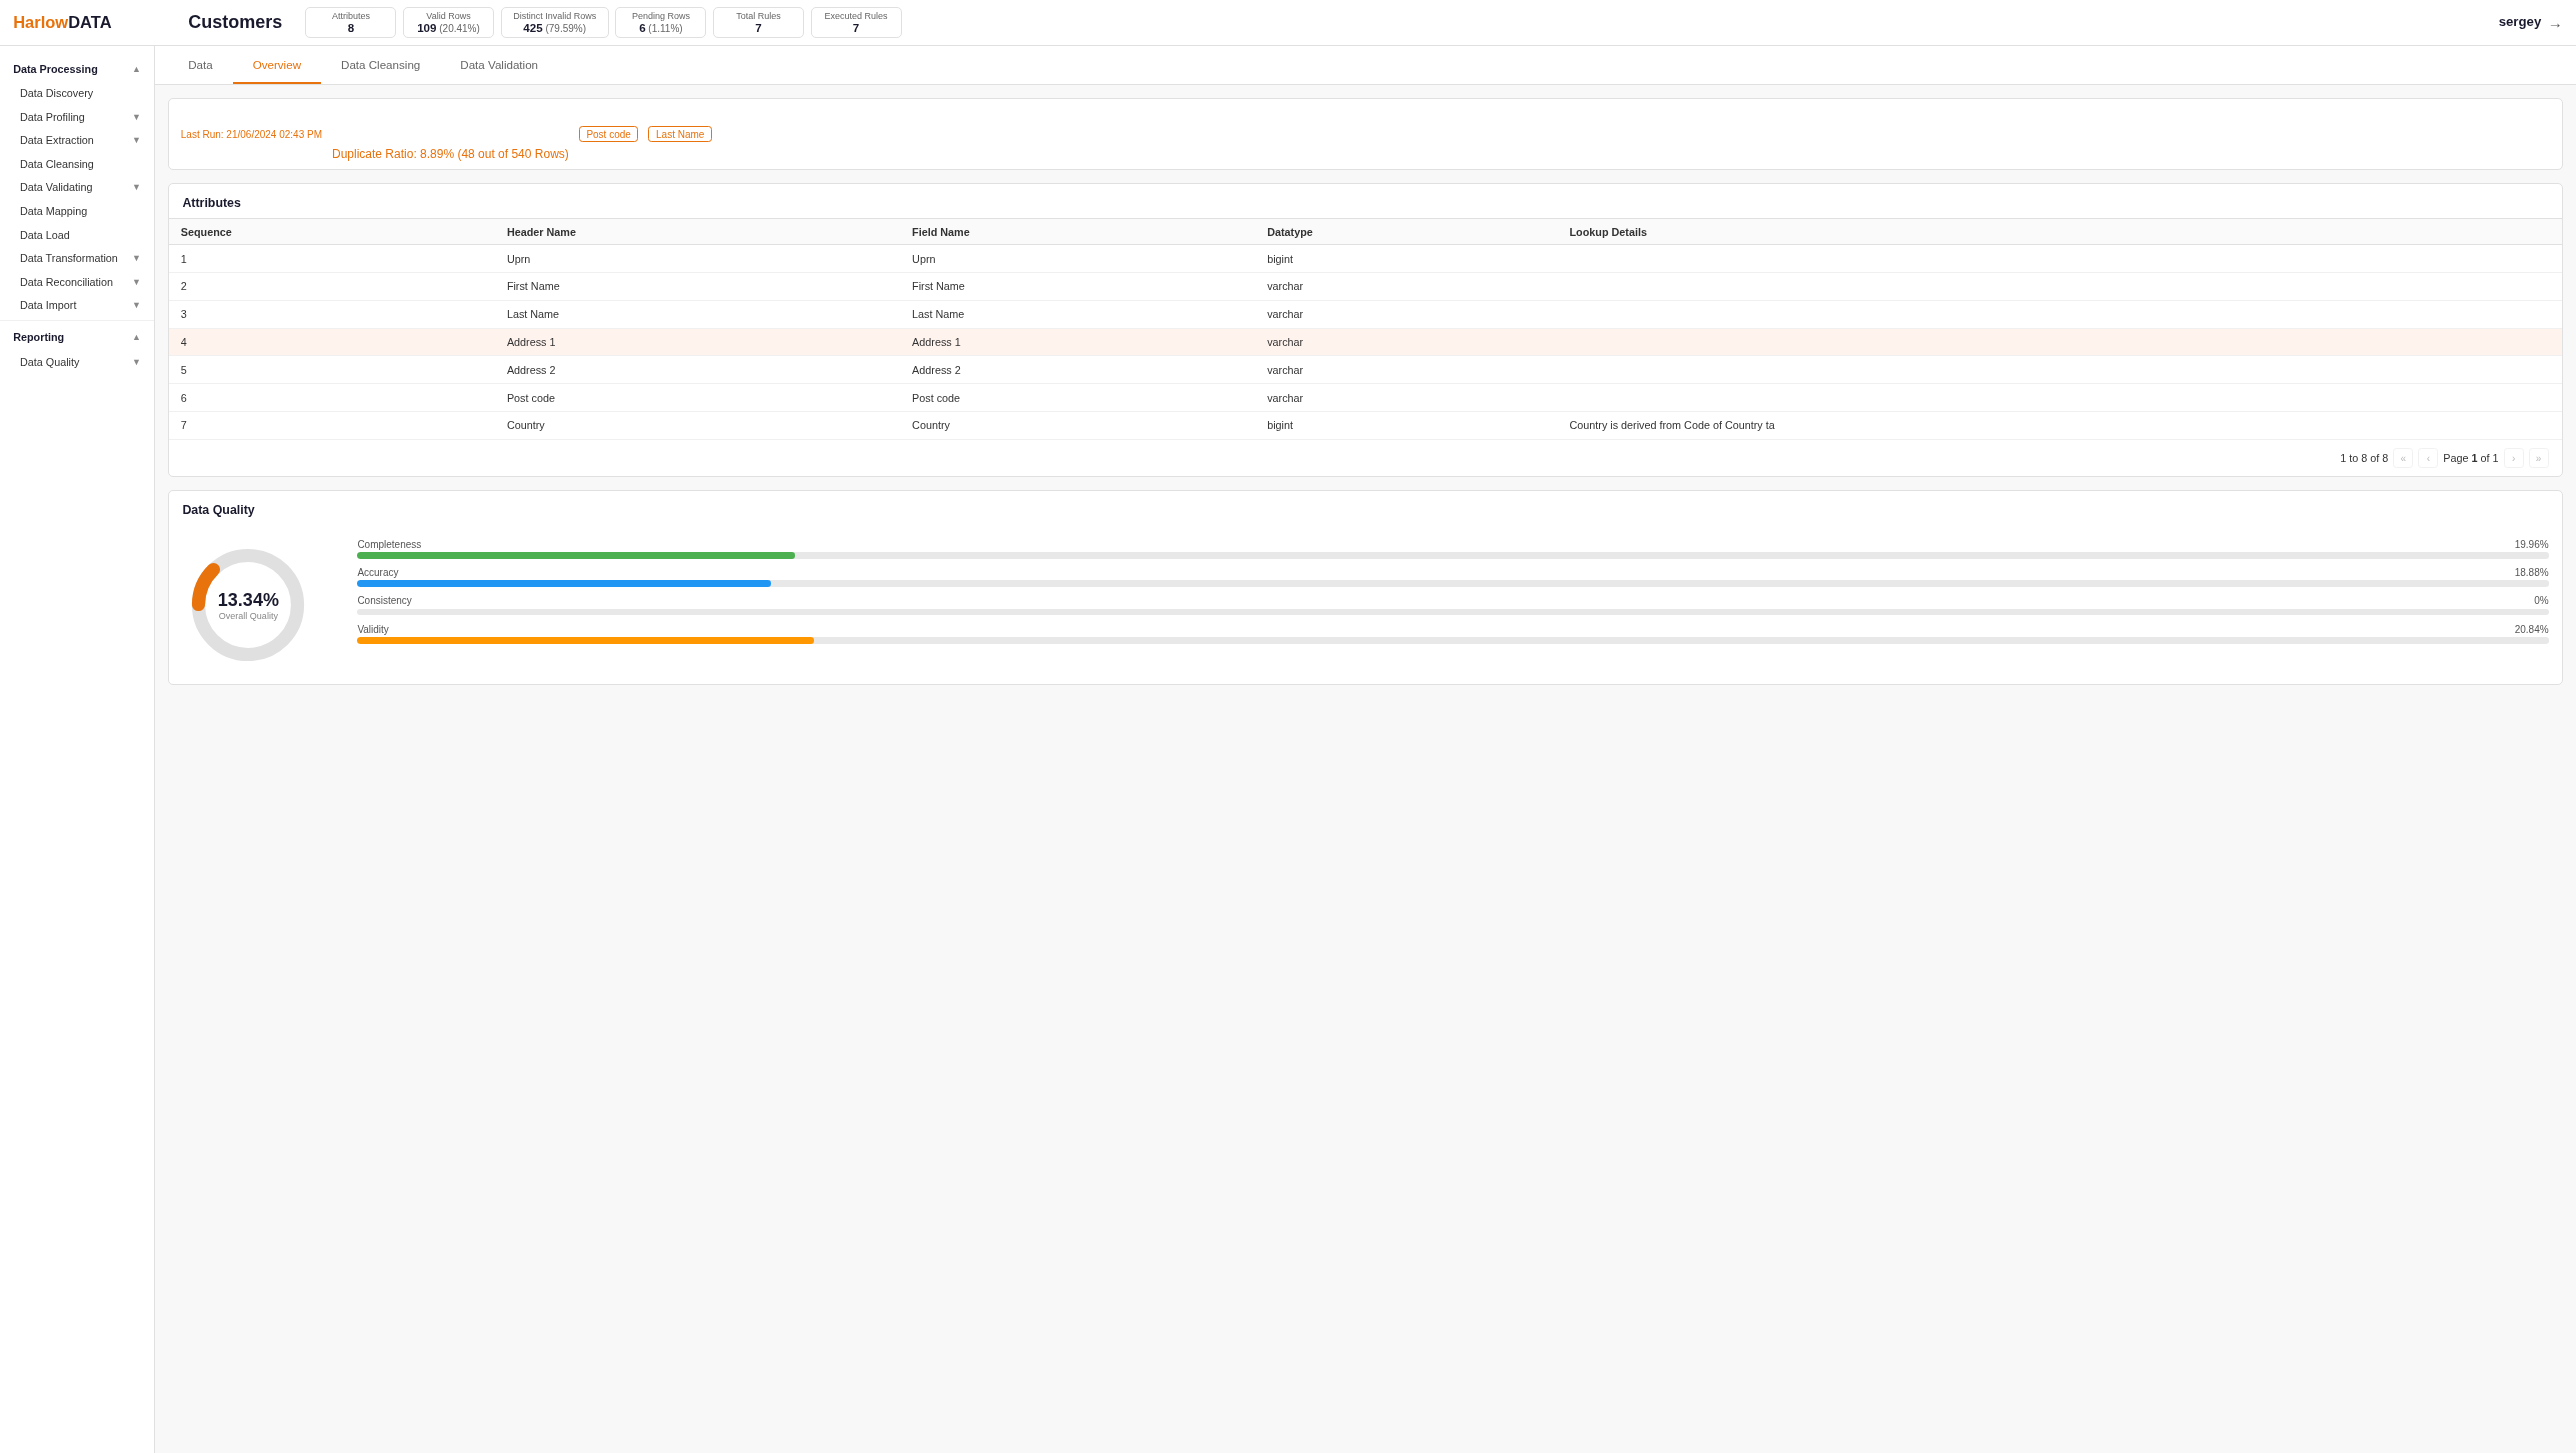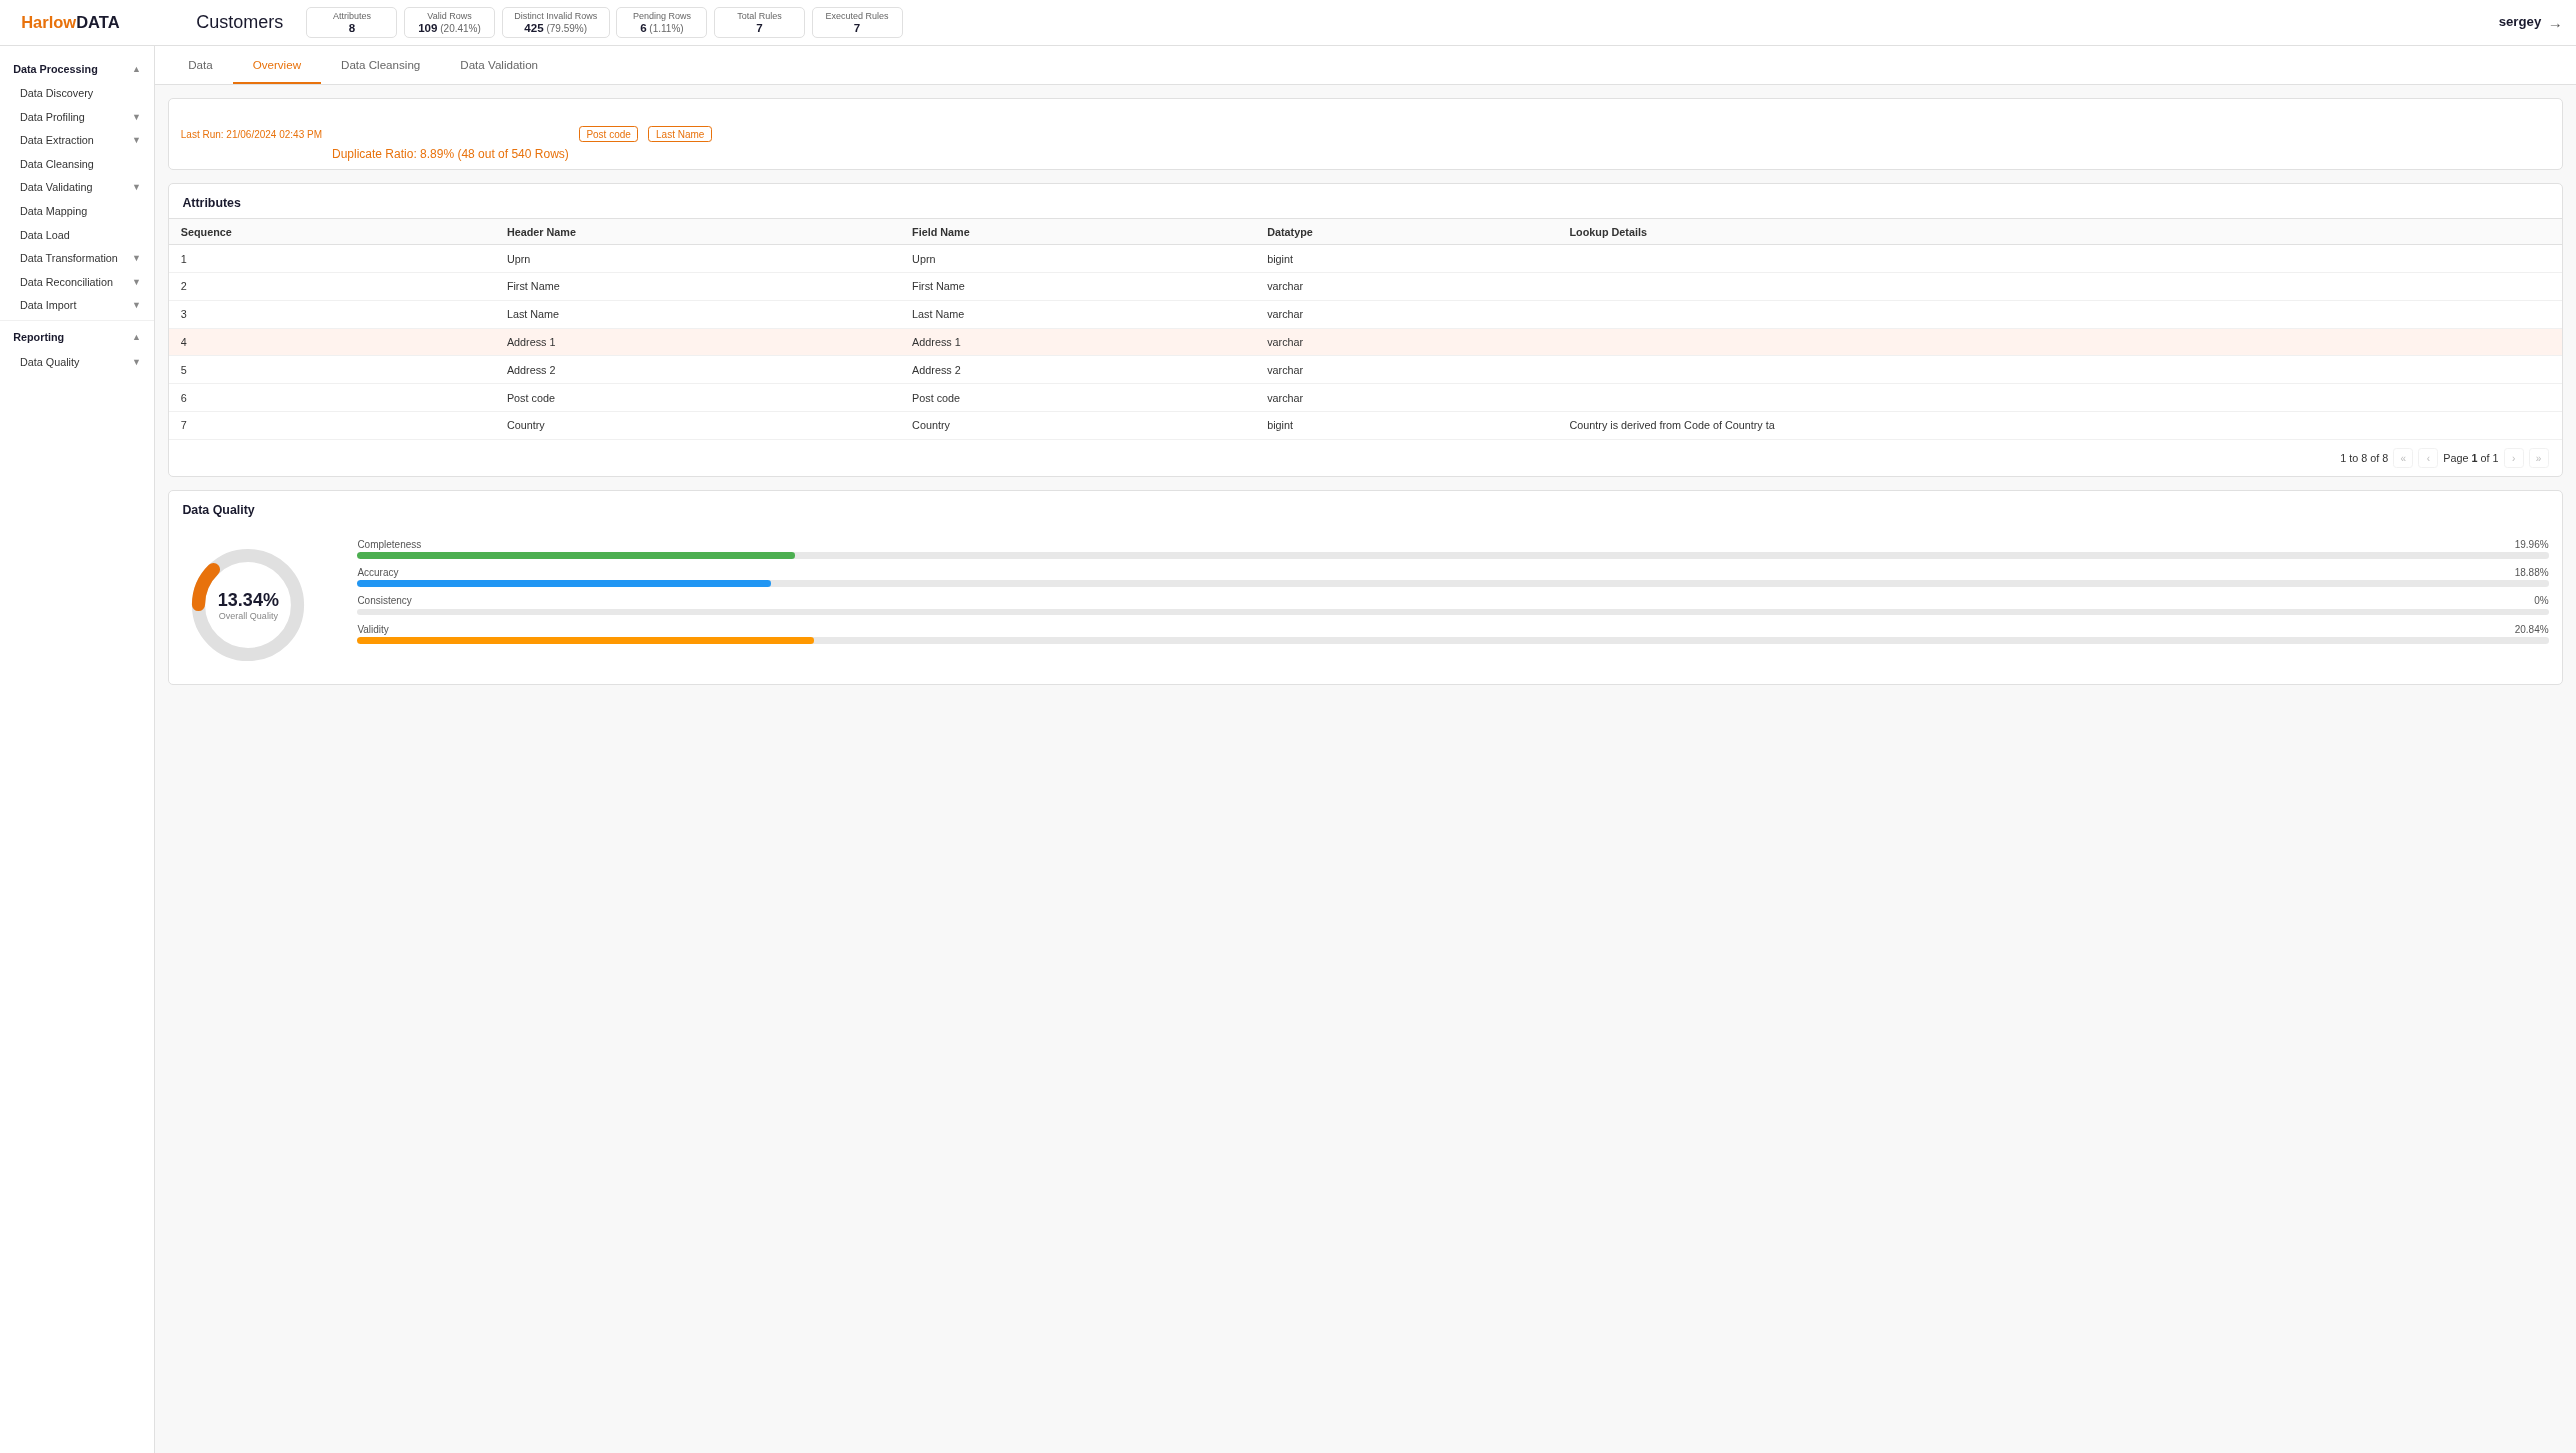--- a/index.html
+++ b/index.html
@@ -1,23 +1,23 @@
 <!DOCTYPE html>
 <html style="font-size:13.2px"><head>
   <meta charset="utf-8">
   <style>
     * { box-sizing: border-box; margin: 0; padding: 0; }
     body { font-family: -apple-system, BlinkMacSystemFont, 'Segoe UI', sans-serif; background: #f5f5f5; display: flex; flex-direction: column; height: 100vh; overflow: hidden; }
 
     
     .header { display: flex; align-items: center; background: #fff; border-bottom: 0.8px solid #e0e0e0; padding: 0 13.2px; height: 46px; gap: 10px; }
-    .logo { display: flex; align-items: center; font-size: 16.5px; font-weight: 700; min-width: 165px; margin-left: 8px; }
+    .logo { display: flex; align-items: center; font-size: 16.5px; font-weight: 700; min-width: 165px; }
     .logo-harlow { color: #e8720c; }
     .logo-data { color: #1a1a2e; }
-    .header-title { font-size: 18px; font-weight: 400; color: #1a1a2e; margin-right: 13.2px; }
+    .header-title { font-size: 18px; font-weight: 700; color: #1a1a2e; margin-right: 13.2px; }
     .stat-box { display: flex; flex-direction: column; align-items: center; border: 0.8px solid #e0e0e0; border-radius: 5px; padding: 3.3px 11.6px; min-width: 91px; }
     .stat-label { font-size: 9px; color: #666; }
     .stat-value { font-size: 11.6px; font-weight: 600; color: #1a1a2e; }
     .stat-value small { font-size: 10px; font-weight: 400; color: #666; }
     .header-user { margin-left: auto; display: flex; gap: 6.6px; font-weight: 600; color: #1a1a2e; }
     .logout-icon { font-size: 15px; cursor: pointer; color: #555; }
 
     
     .layout { display: flex; flex: 1; overflow: hidden; }
 

